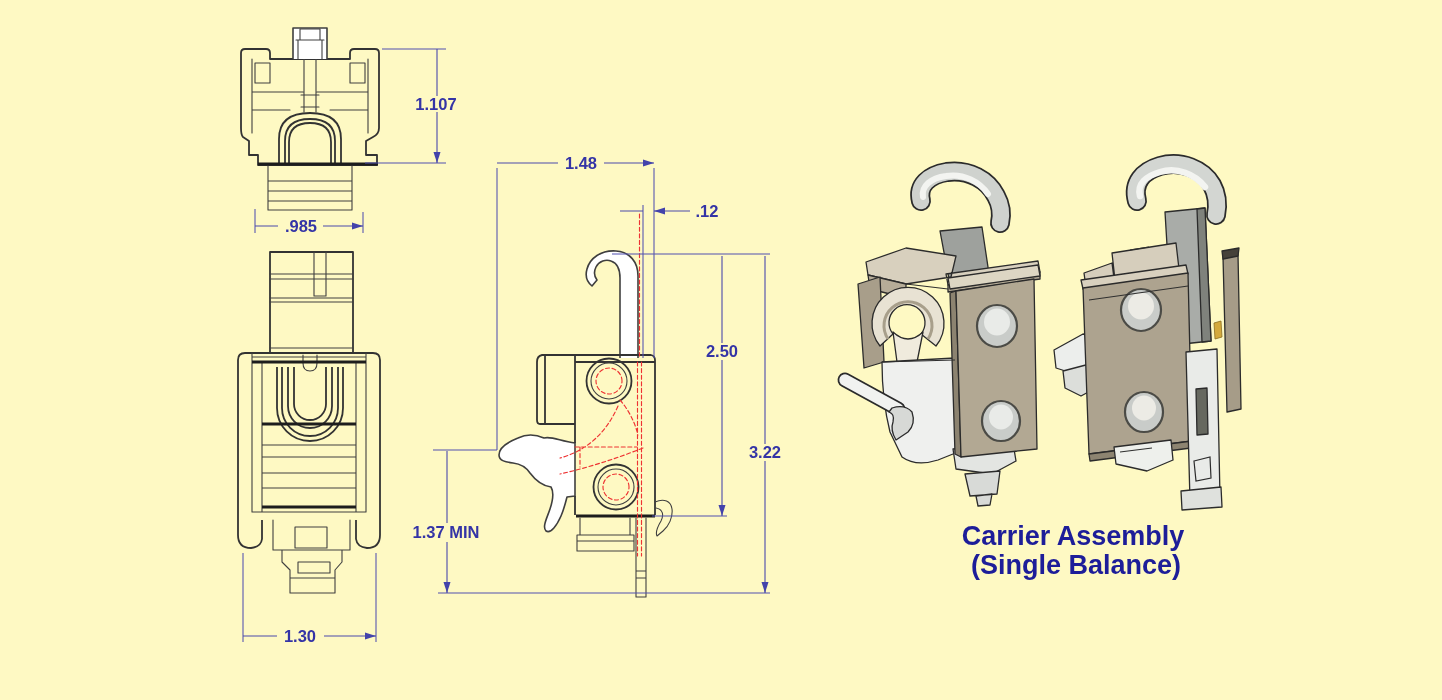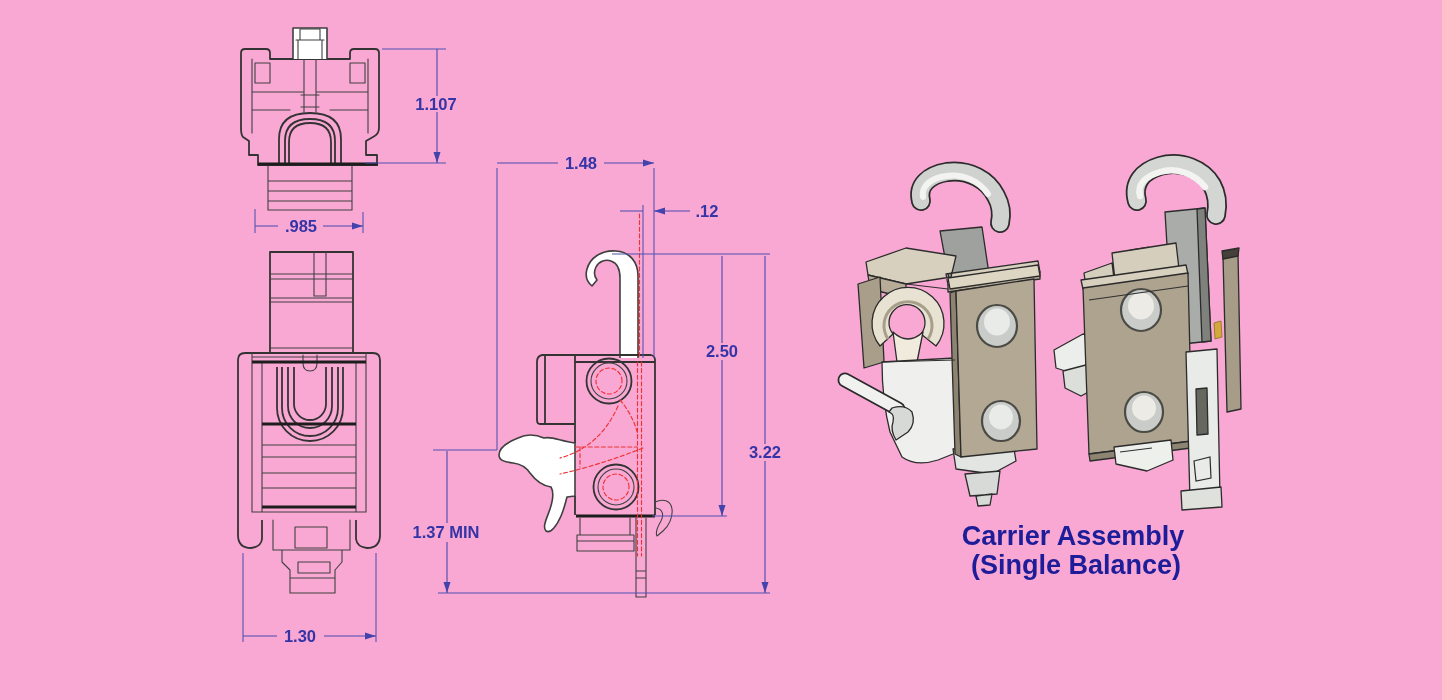--- a/index.html
+++ b/index.html
@@ -1,17 +1,17 @@
 <!DOCTYPE html>
 <html><head>
 <meta charset="utf-8">
 <style>
   html,body{margin:0;padding:0;background:#ffffff;}
   body{width:1442px;height:700px;overflow:hidden;font-family:"Liberation Sans",sans-serif;}
-  #stage{position:relative;width:1442px;height:700px;background:#f9a8d4;}
+  #stage{position:relative;width:1442px;height:700px;background:#fef9c3;}
   svg{position:absolute;left:0;top:0;}
   .outline{fill:none;stroke:#404040;stroke-width:1.1;stroke-linejoin:round;stroke-linecap:round;}
   .outline-md{fill:none;stroke:#333333;stroke-width:1.8;stroke-linejoin:round;}
   .outline-th{fill:none;stroke:#1d1d1d;stroke-width:2.8;stroke-linecap:butt;}
   .partfill{fill:#ffffff;stroke:#3f3f3f;stroke-width:1.6;stroke-linejoin:round;}
   .ext{fill:none;stroke:#5151b0;stroke-width:1.05;}
   .dim{fill:none;stroke:#4a4aac;stroke-width:1.1;}
   .dimtxt{fill:#3434a6;font:bold 16.5px "Liberation Sans",sans-serif;text-anchor:middle;}
   .hidden-red{fill:none;stroke:#ee3333;stroke-width:1.15;stroke-dasharray:4 2.6;stroke-linecap:round;}
   .r-edge{stroke:#2b2b2b;stroke-width:1.3;stroke-linejoin:round;}

